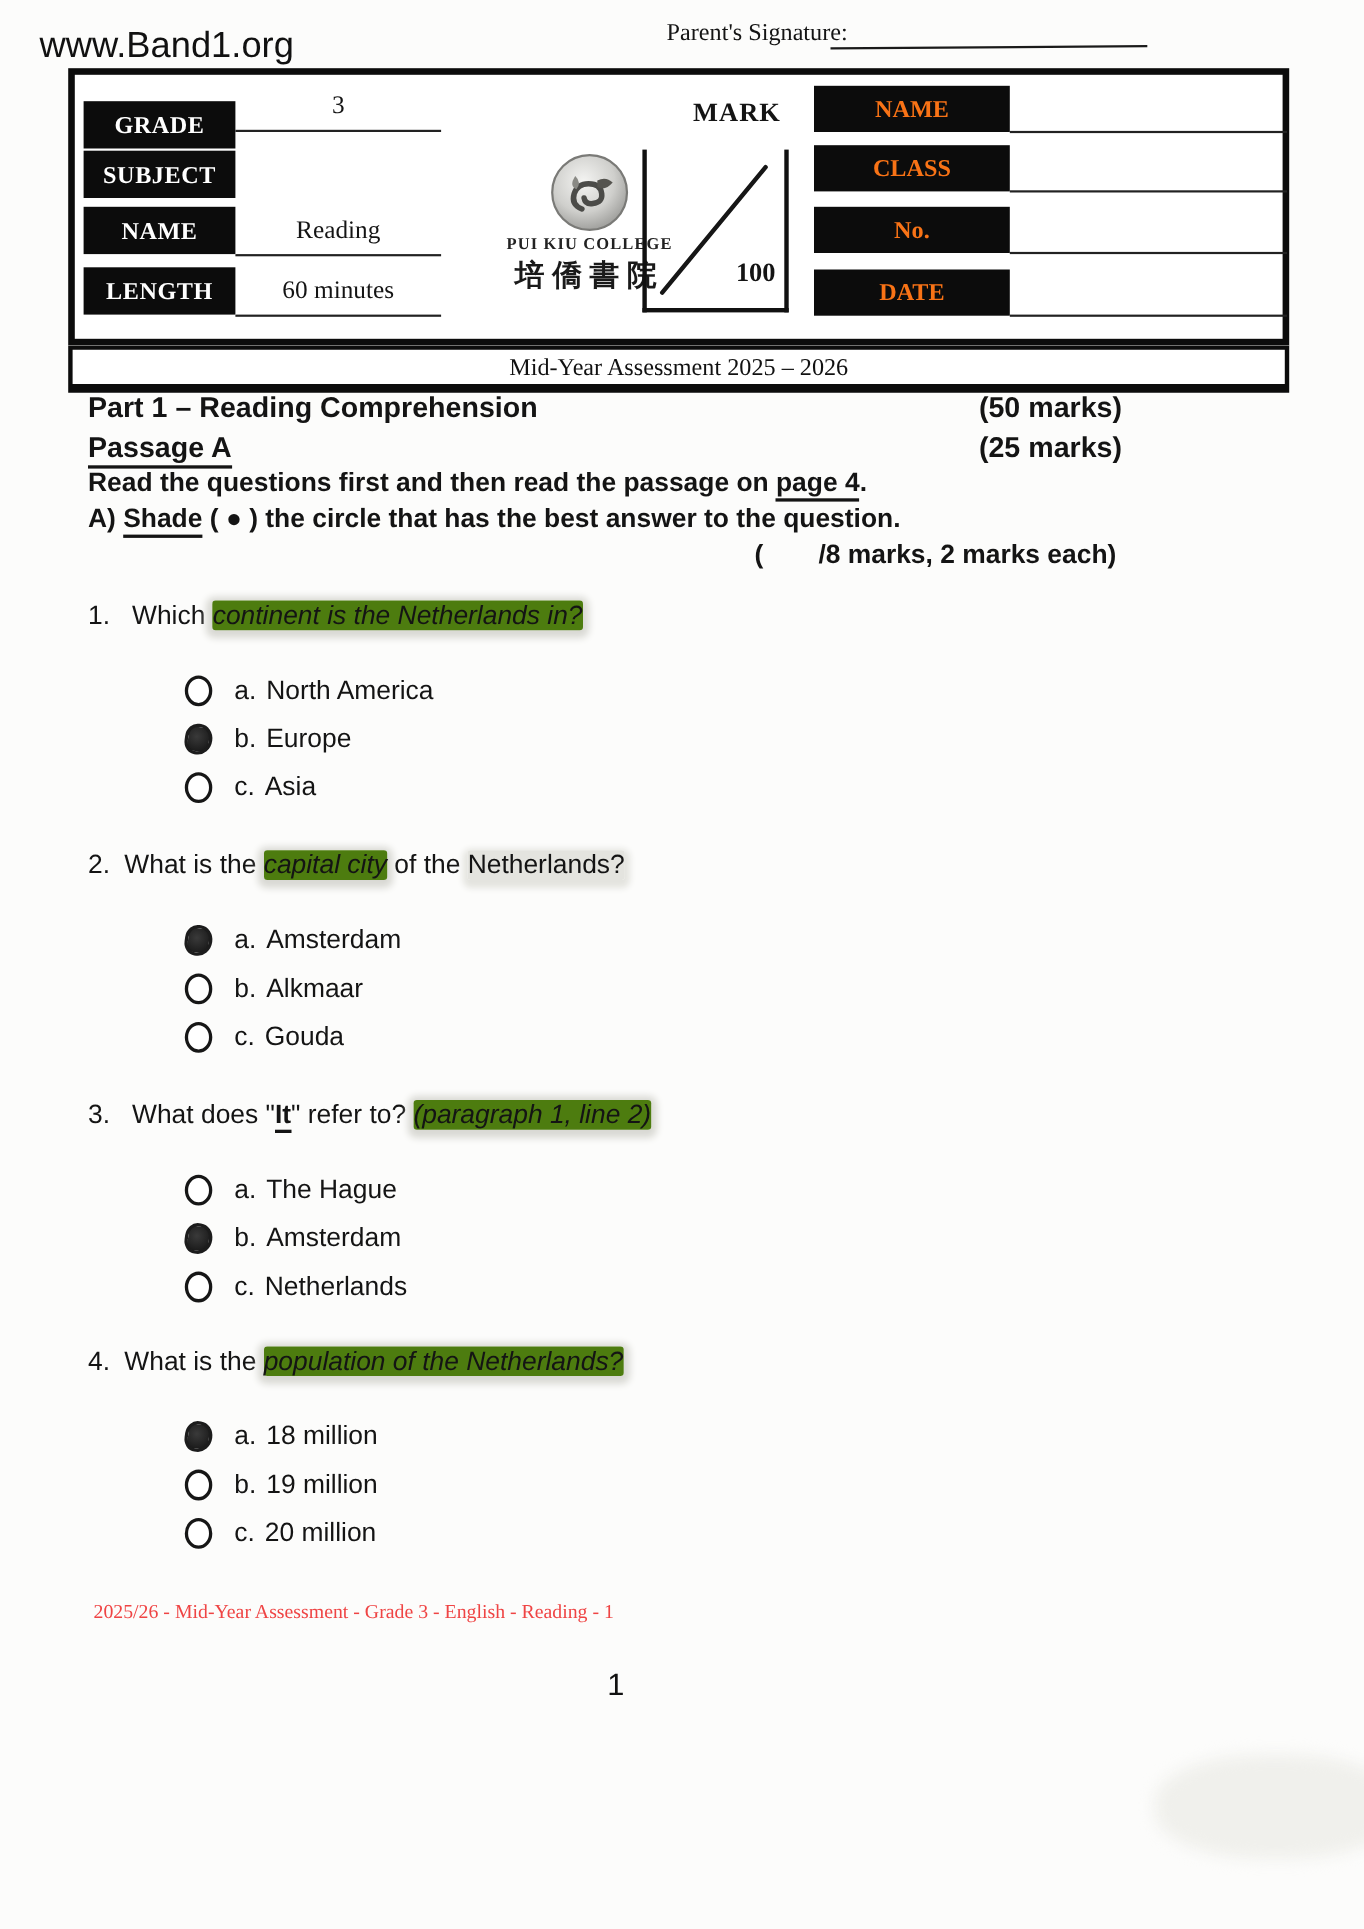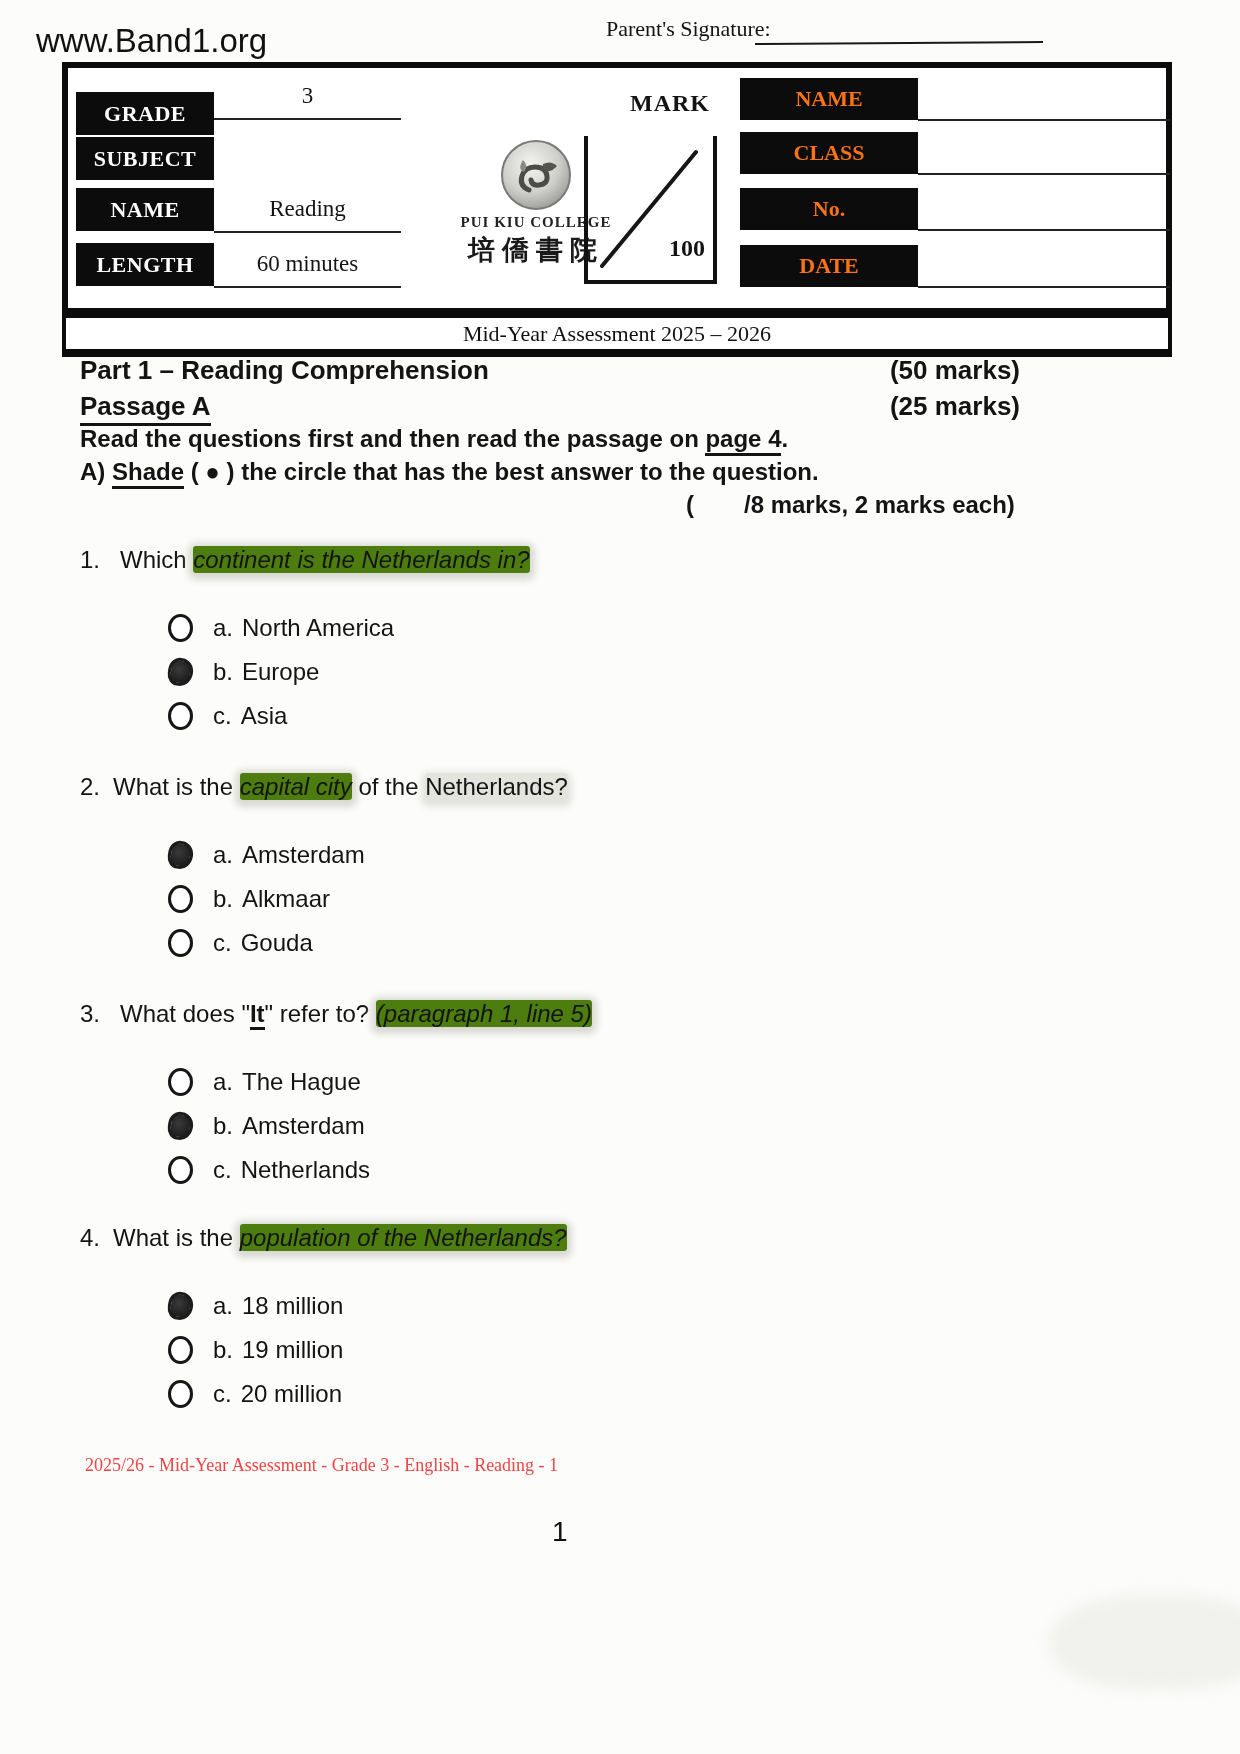--- a/index.html
+++ b/index.html
@@ -229,21 +229,21 @@
         <span class="bubble"></span>
         <span class="opt-label">c.</span>
         <span>Gouda</span>
       </div>
     </div>
   </div>
 
   <div class="question q3">
     <div class="qline">
       <span class="qnum">3.</span>
-      <span><span>What does "</span><span class="em-it">It</span><span>" refer to? </span><span class="hl">(paragraph 1, line 5)</span></span>
+      <span><span>What does "</span><span class="em-it">It</span><span>" refer to? </span><span class="hl">(paragraph 1, line 2)</span></span>
     </div>
     <div class="opts">
       <div class="opt">
         <span class="bubble"></span>
         <span class="opt-label">a.</span>
         <span>The Hague</span>
       </div>
       <div class="opt">
         <span class="bubble filled"></span>
         <span class="opt-label">b.</span>

